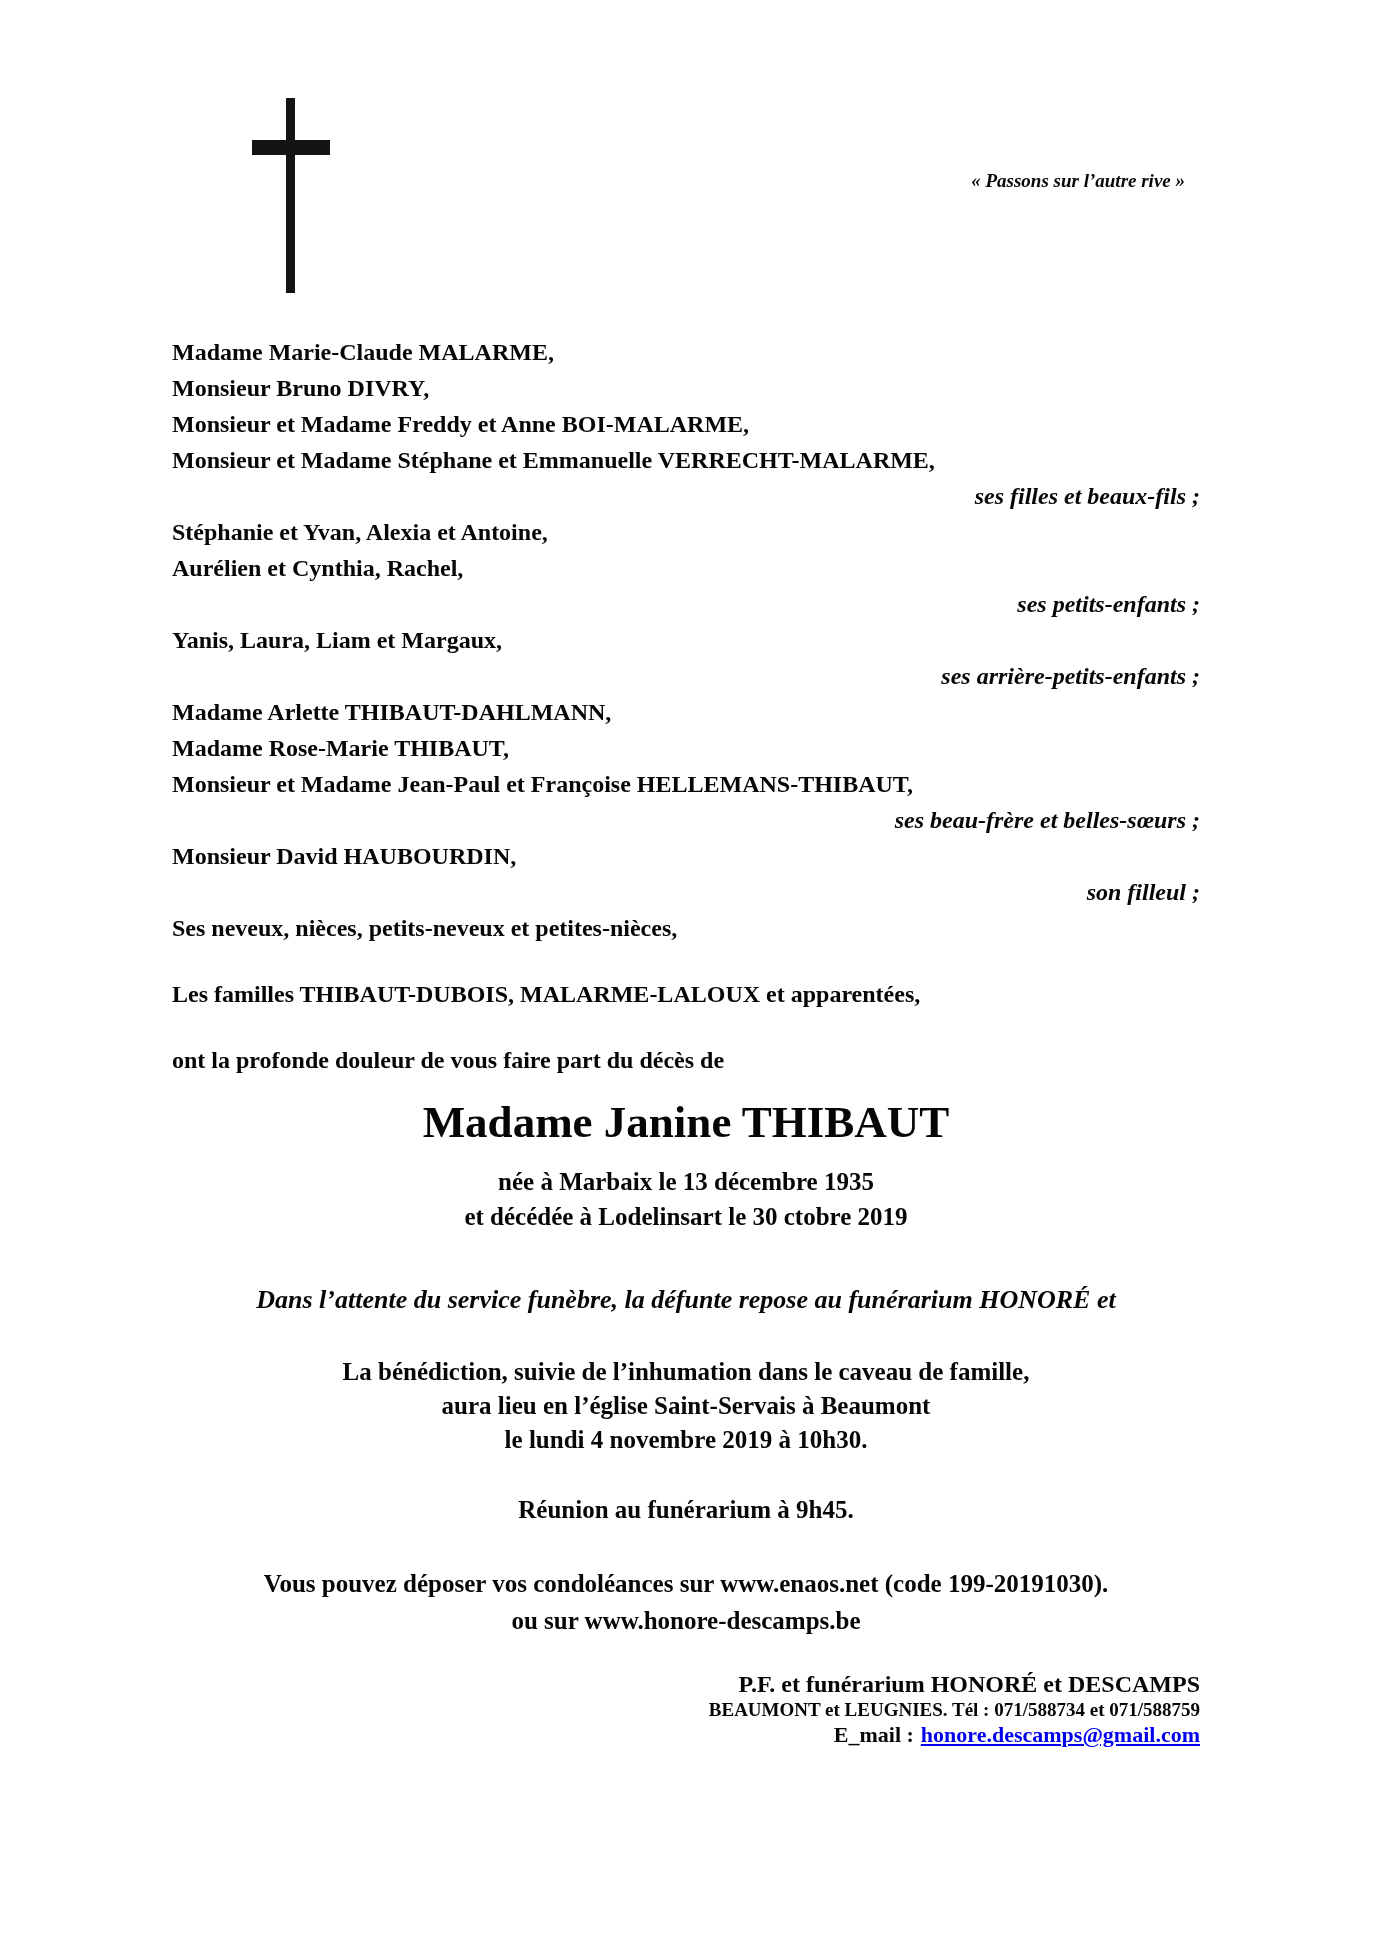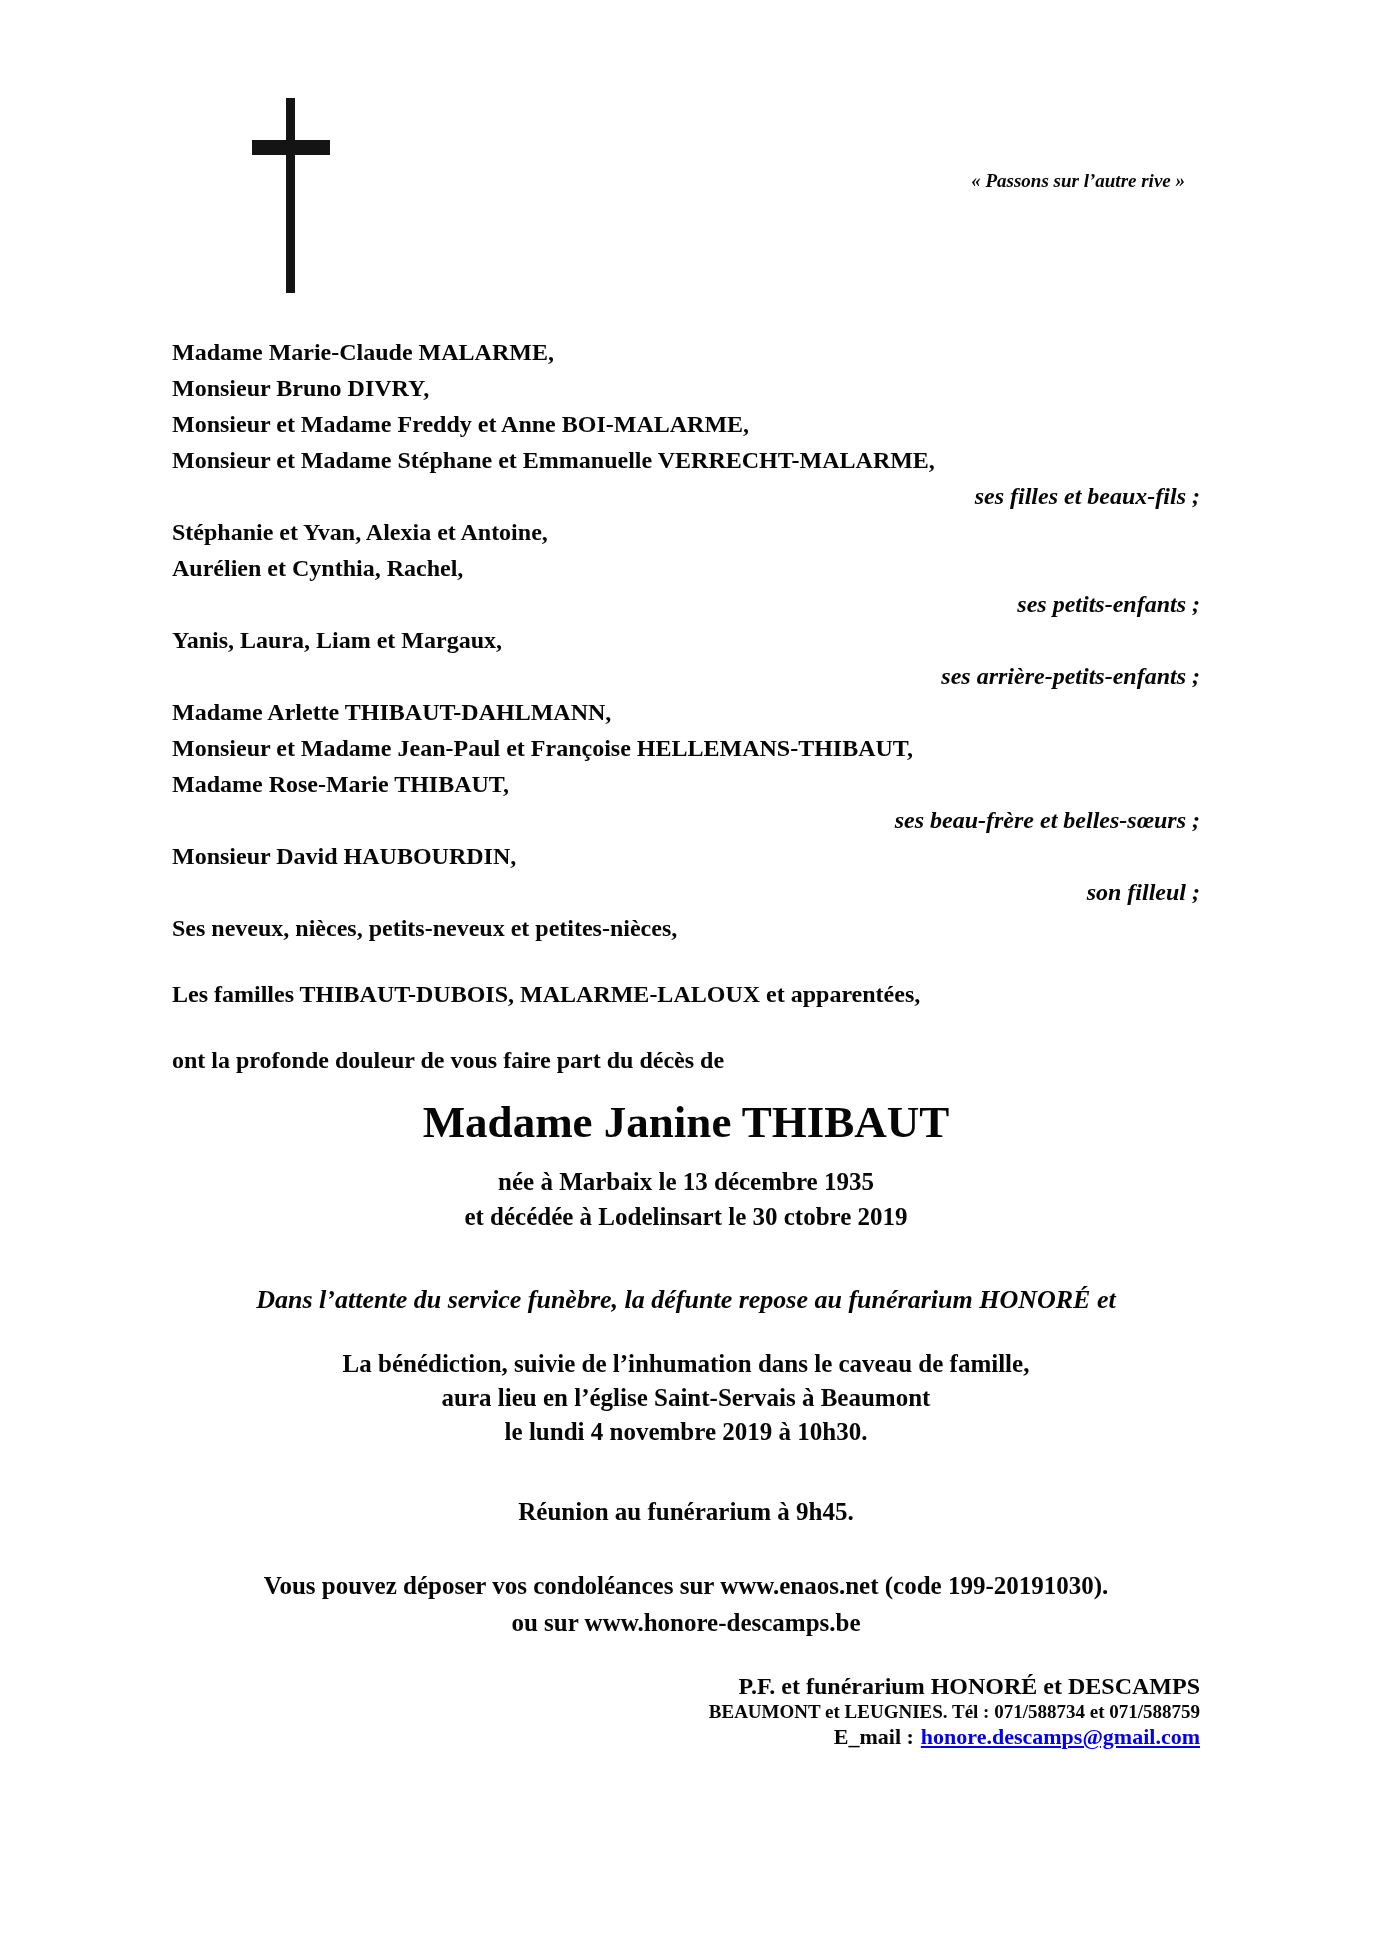--- a/index.html
+++ b/index.html
@@ -22,22 +22,22 @@
   
   .content{position:absolute;left:172px;top:334px;width:1028px;}
   .line{font-size:24px;line-height:36px;white-space:nowrap;}
   .line.relation{text-align:right;font-style:italic;}
   .sp30{height:30px;}
   .title{margin-top:18px;font-size:45px;line-height:52px;text-align:center;}
   .widow{font-size:28px;line-height:38px;text-align:center;}
   .bd{font-size:25px;line-height:35px;text-align:center;}
   .bd-first{margin-top:16px;}
   .repose{margin-top:47px;font-size:26px;line-height:38px;font-style:italic;text-align:center;}
-  .ceremony{margin-top:28px;font-size:25px;line-height:34px;text-align:center;}
-  .meeting{margin-top:46px;font-size:25px;line-height:34px;text-align:center;}
+  .ceremony{margin-top:36px;font-size:25px;line-height:34px;text-align:center;}
+  .meeting{margin-top:36px;font-size:25px;line-height:34px;text-align:center;}
   .condolences{margin-top:38px;font-size:25px;line-height:37px;text-align:center;}
   .footer{margin-top:32px;margin-left:488px;width:540px;text-align:right;}
   .f1{font-size:24px;line-height:27px;white-space:nowrap;}
   .f2{font-size:19px;line-height:23px;white-space:nowrap;}
   .f3{font-size:22px;line-height:28px;white-space:nowrap;}
   .email-label{margin-right:7px;}
   .email-link{color:#0000EE;text-decoration:underline;font-weight:bold;cursor:pointer;}
 </style>
 </head>
 <body>
@@ -55,22 +55,22 @@
   <div class="line">Monsieur Bruno DIVRY,</div>
   <div class="line">Monsieur et Madame Freddy et Anne BOI-MALARME,</div>
   <div class="line">Monsieur et Madame Stéphane et Emmanuelle VERRECHT-MALARME,</div>
   <div class="line relation">ses filles et beaux-fils ;</div>
   <div class="line">Stéphanie et Yvan, Alexia et Antoine,</div>
   <div class="line">Aurélien et Cynthia, Rachel,</div>
   <div class="line relation">ses petits-enfants ;</div>
   <div class="line">Yanis, Laura, Liam et Margaux,</div>
   <div class="line relation">ses arrière-petits-enfants ;</div>
   <div class="line">Madame Arlette THIBAUT-DAHLMANN,</div>
+  <div class="line">Madame Rose-Marie THIBAUT,</div>
   <div class="line">Monsieur et Madame Jean-Paul et Françoise HELLEMANS-THIBAUT,</div>
-  <div class="line">Madame Rose-Marie THIBAUT,</div>
   <div class="line relation">ses beau-frère et belles-sœurs ;</div>
   <div class="line">Monsieur David HAUBOURDIN,</div>
   <div class="line relation">son filleul ;</div>
   <div class="line">Ses neveux, nièces, petits-neveux et petites-nièces,</div>
 
   <div class="sp30"></div>
   <div class="line">Les familles THIBAUT-DUBOIS, MALARME-LALOUX et apparentées,</div>
 
   <div class="sp30"></div>
   <div class="line">ont la profonde douleur de vous faire part du décès de</div>

